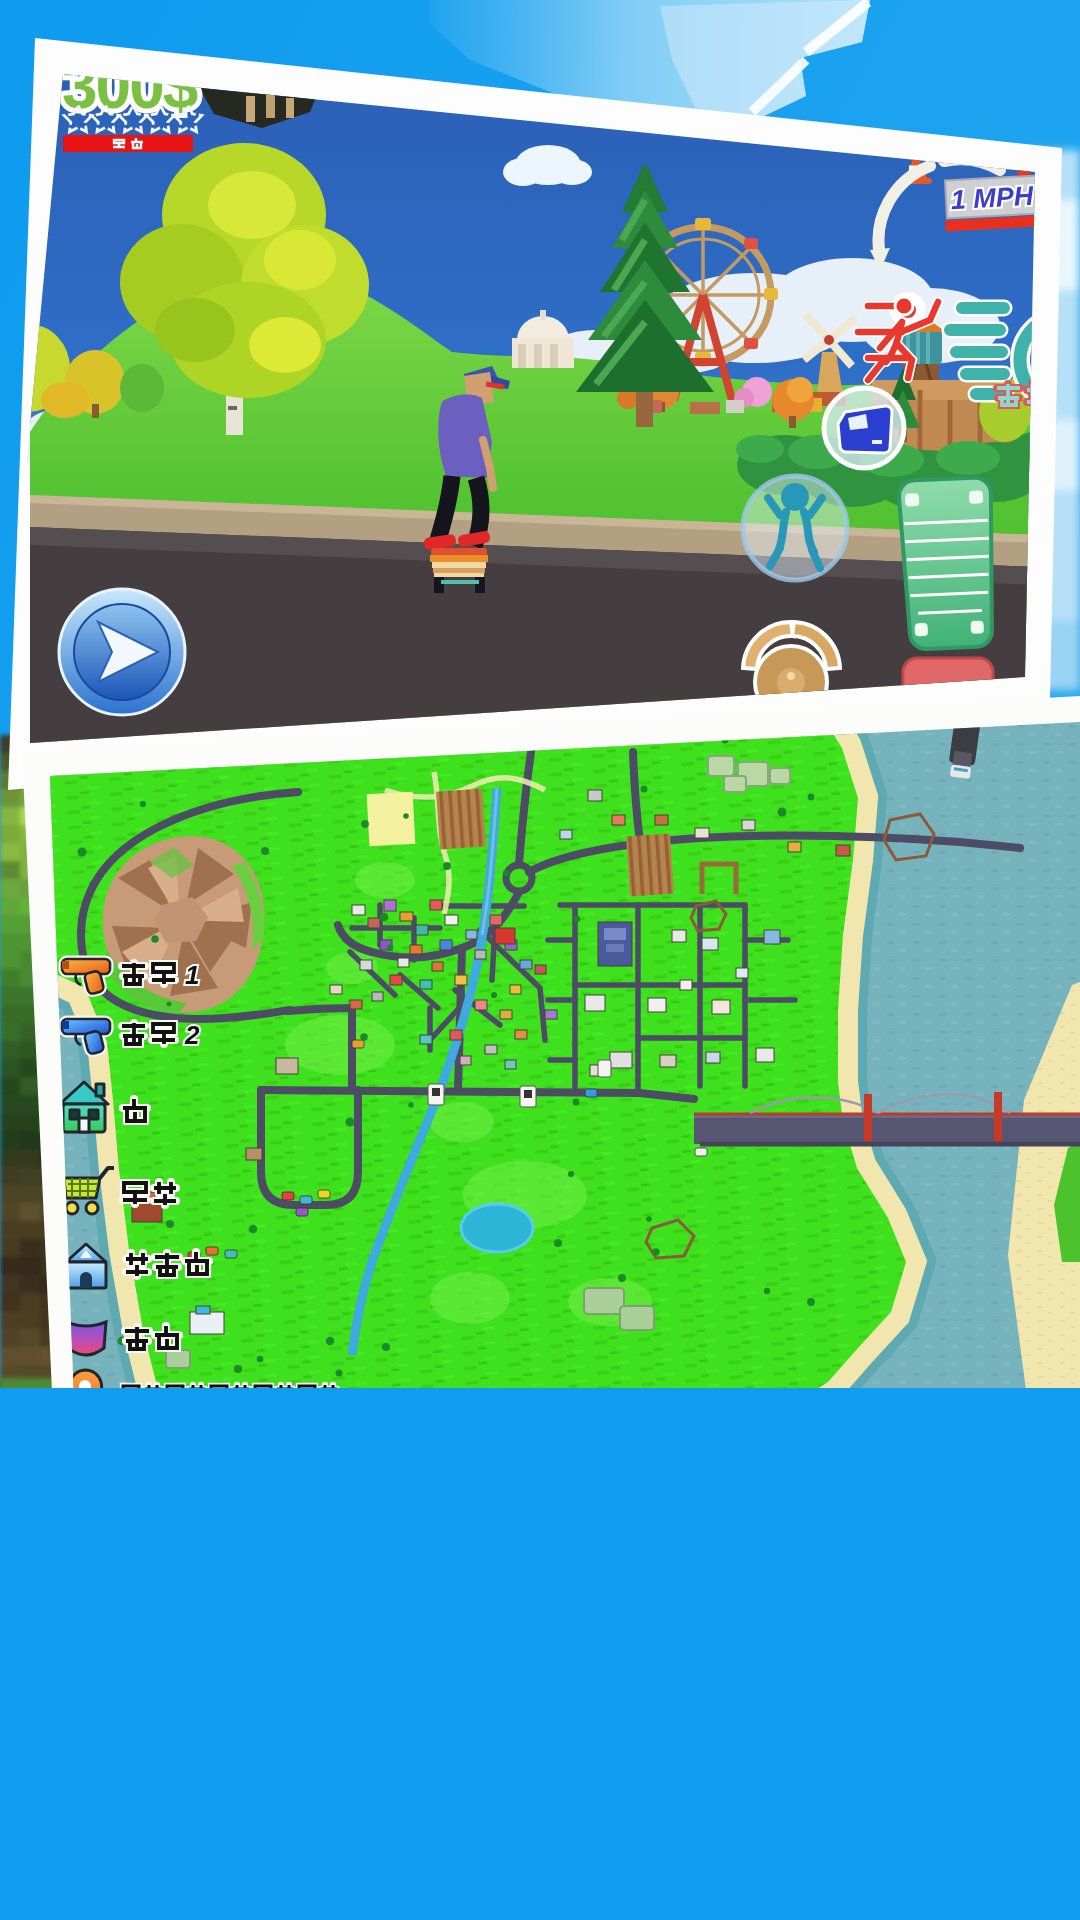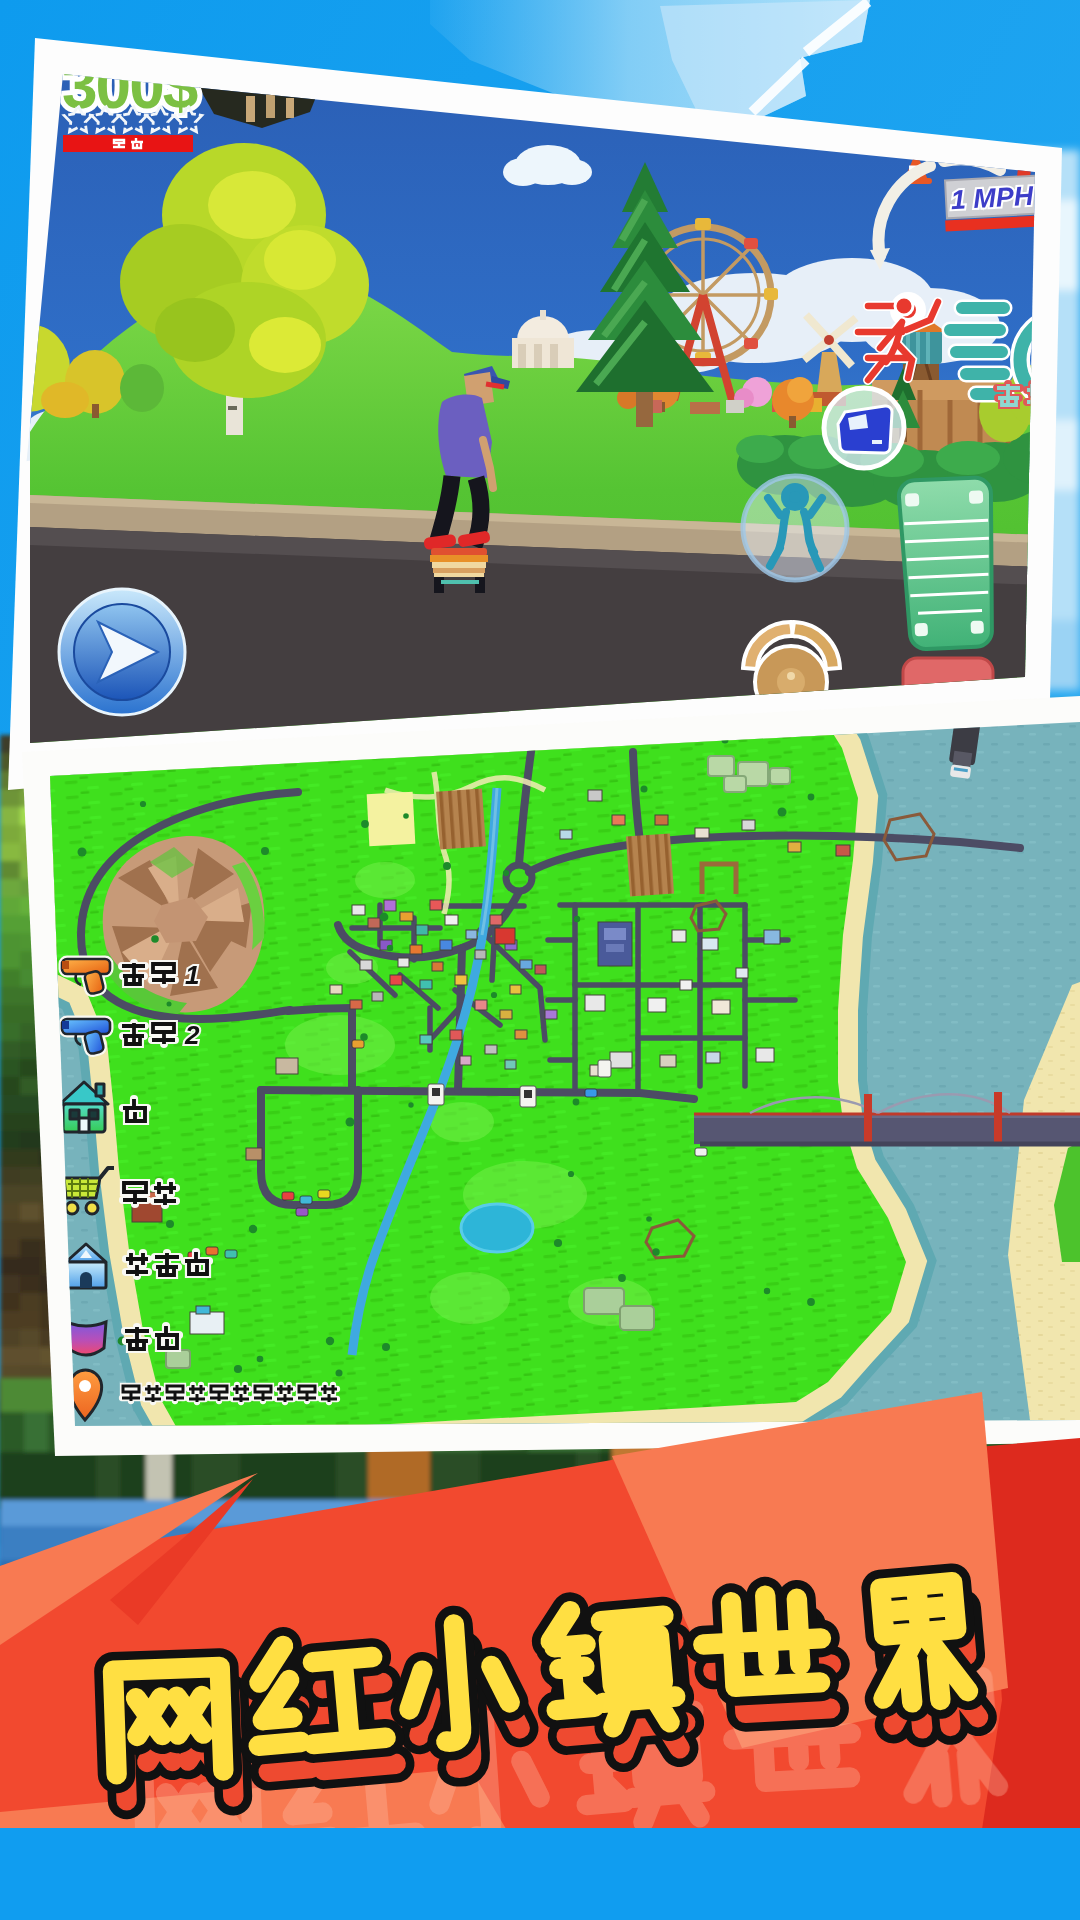--- a/index.html
+++ b/index.html
@@ -1,14 +1,14 @@
 <!DOCTYPE html>
 <html><head><meta charset="utf-8"><style>
 html,body{margin:0;padding:0;background:#109df0}
-#page{position:relative;width:1080px;height:1828px;overflow:hidden;font-family:"Liberation Sans",sans-serif}
+#page{position:relative;width:1080px;height:1388px;overflow:hidden;font-family:"Liberation Sans",sans-serif}
 </style></head><body>
 <div id="page">
 <svg width="1080" height="1920" viewBox="0 0 1080 1920">
 <defs>
 <linearGradient id="skybg" x1="0" y1="0" x2="1" y2="1">
           <stop offset="0" stop-color="#0e9bee"></stop>
           <stop offset="0.55" stop-color="#1ea4f0"></stop>
           <stop offset="1" stop-color="#47b6f2"></stop>
         </linearGradient>
 <linearGradient id="cloudfade" x1="0" y1="0" x2="1" y2="0">

